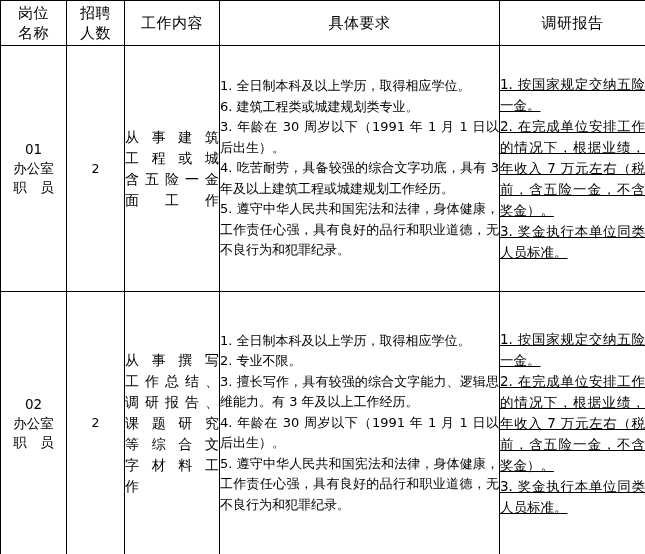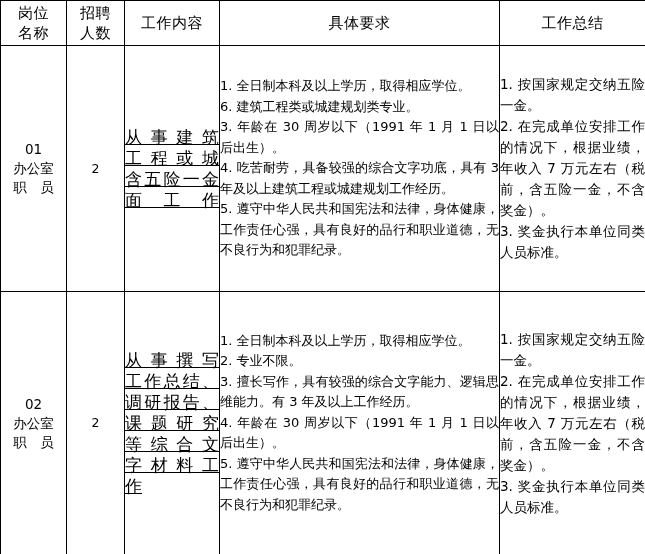--- a/index.html
+++ b/index.html
@@ -58,24 +58,23 @@
   .cell-name .ln.spaced { letter-spacing: 0; }
 
   .cell-count {
     text-align: center;
     font-size: 12.5px;
     line-height: 18px;
   }
 
   .cell-content {
     text-align: left;
-    font-size: 17px;
+    font-size: 14px;
     line-height: 21px;
     padding: 0 6px 0 7px;
-    text-decoration: underline;
   }
   .cell-content .ln {
     display: block;
     white-space: nowrap;
     text-align: justify;
     text-align-last: justify;
   }
 
   .cell-req {
     text-align: left;
@@ -94,20 +93,21 @@
     text-align: left;
     vertical-align: middle;
     font-size: 13.5px;
     line-height: 21px;
     padding: 2px 4px 2px 6px;
   }
   .cell-benefit p {
     margin: 0;
     text-align: justify;
     text-justify: inter-ideograph;
+    text-decoration: underline;
   }
 
   .row-1 { height: 246px; }
   .row-2 { height: 263px; }
 </style>
 </head>
 <body>
 
 <table class="job-table">
   <colgroup>
@@ -127,21 +127,21 @@
         <span class="ln">招聘</span>
         <span class="ln">人数</span>
       </th>
       <th class="hdr-cell">
         <span class="ln">工作内容</span>
       </th>
       <th class="hdr-cell">
         <span class="ln">具体要求</span>
       </th>
       <th class="hdr-cell">
-        <span class="ln">工作总结</span>
+        <span class="ln">调研报告</span>
       </th>
     </tr>
   </thead>
   <tbody>
 
     <tr class="row-1">
       <td class="cell-name">
         <span class="ln">01</span>
         <span class="ln">办公室</span>
         <span class="ln spaced">职　员</span>

